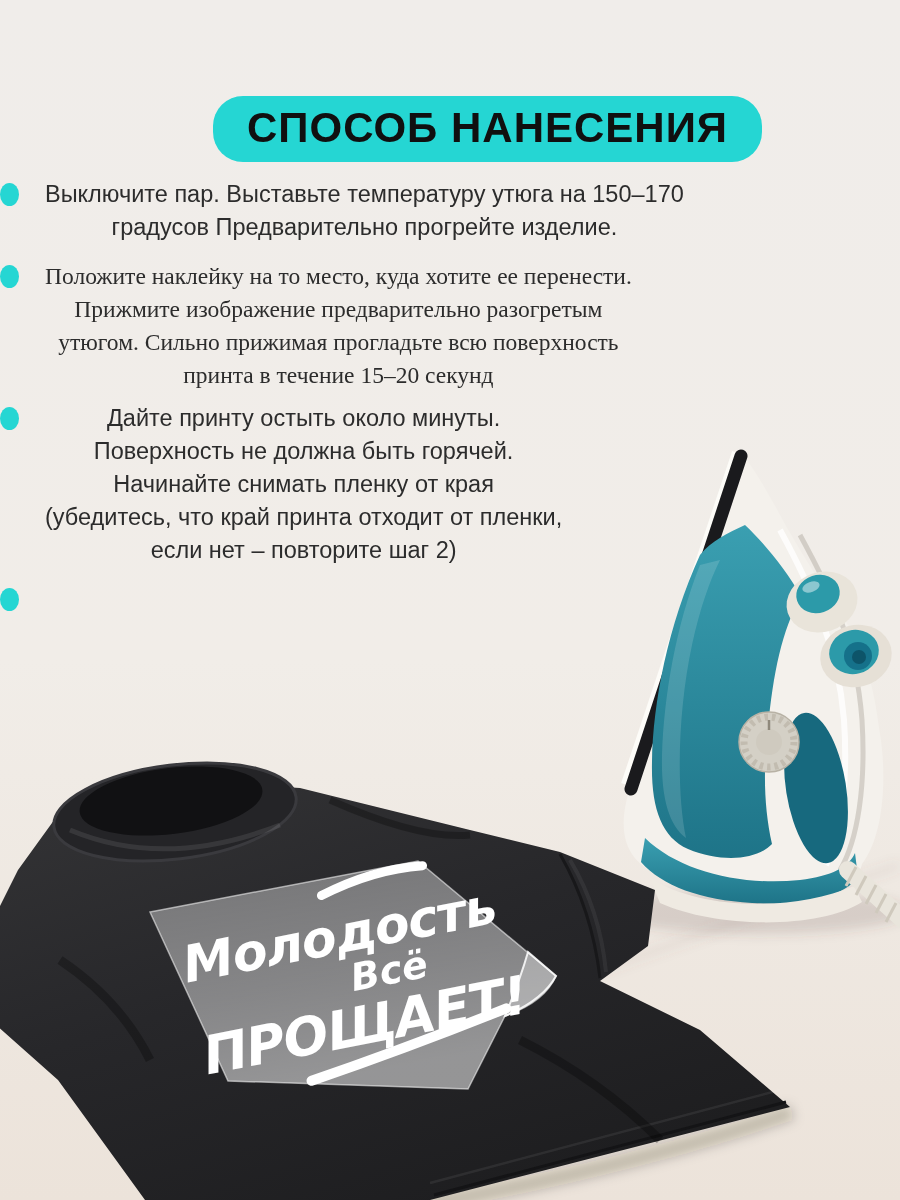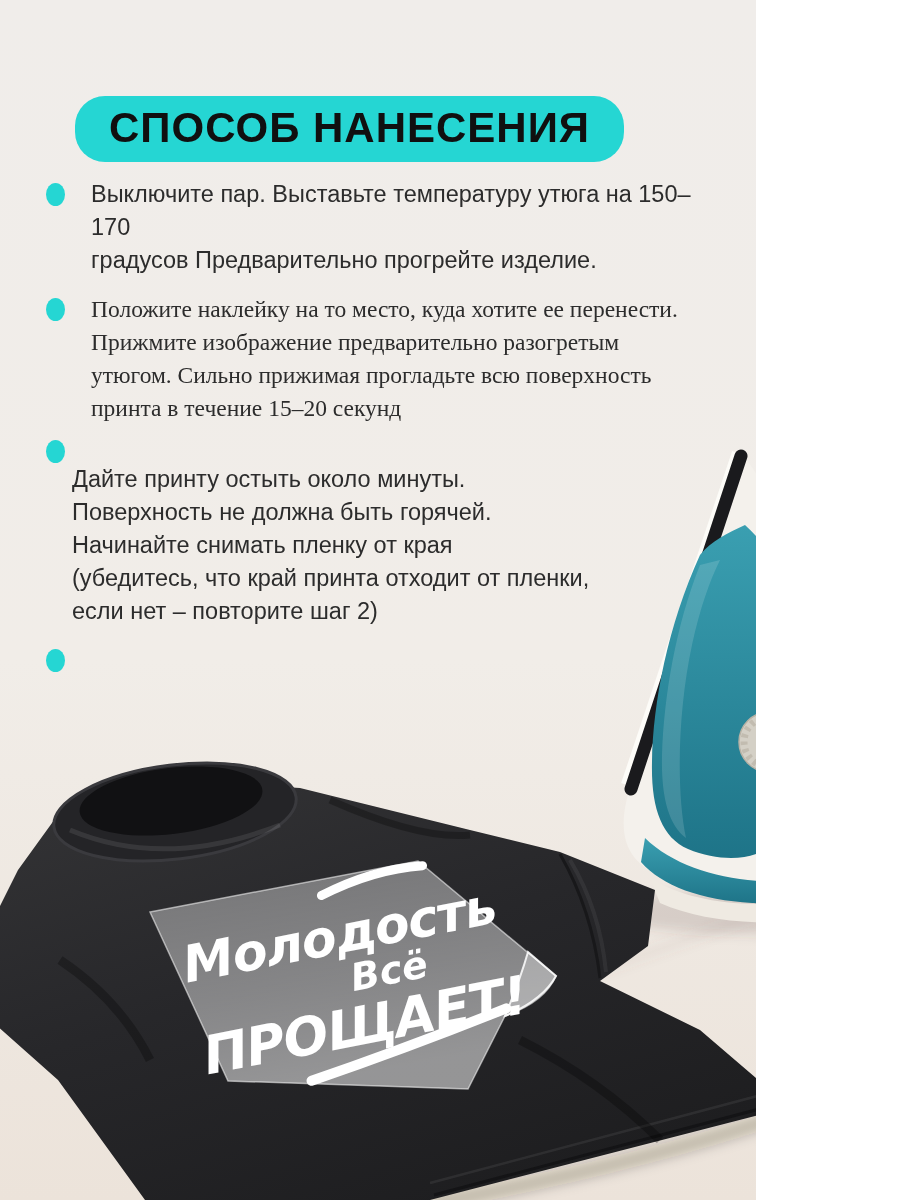--- a/index.html
+++ b/index.html
@@ -1,47 +1,47 @@
 <!DOCTYPE html>
 <html><head>
 <meta charset="utf-8">
 <style>
   html,body{margin:0;padding:0;}
   .canvas{
     position:relative;
-    width:756px;height:1200px;
+    width:900px;height:1200px;
     background:linear-gradient(180deg,#f0edea 0%, #f1ede8 55%, #ece3da 100%);
     overflow:hidden;
     font-family:"Liberation Sans", sans-serif;
+    text-align:center;
   }
   .badge{
     display:inline-block;
     margin:96px 0 0 75px;
     background:#25d6d3;
     border-radius:30px;
     padding:8px 34px 10px 34px;
     position:relative;z-index:3;
   }
   .badge span{
     font-size:42px;
     font-weight:bold;
     letter-spacing:1px;
     color:#101010;
     white-space:nowrap;
   }
   .steps{position:relative;z-index:3;margin-top:16px;}
   .step{
     display:flex;
     align-items:flex-start;
-    padding-left:46px;
     padding-right:40px;
     margin-bottom:16px;
   }
   .step:nth-child(2){margin-bottom:10px;font-family:Liberation Serif, serif;}
-  .step:nth-child(3){margin-bottom:16px;flex-direction:column;}
+  .step:nth-child(3){margin-bottom:16px;}
   .dot{
     flex:0 0 auto;
     width:19px;height:23px;
     border-radius:50%;
     background:#25d6d3;
     margin-top:5px;
   }
   .step p{
     margin:0 0 0 26px;
     font-size:23.5px;

